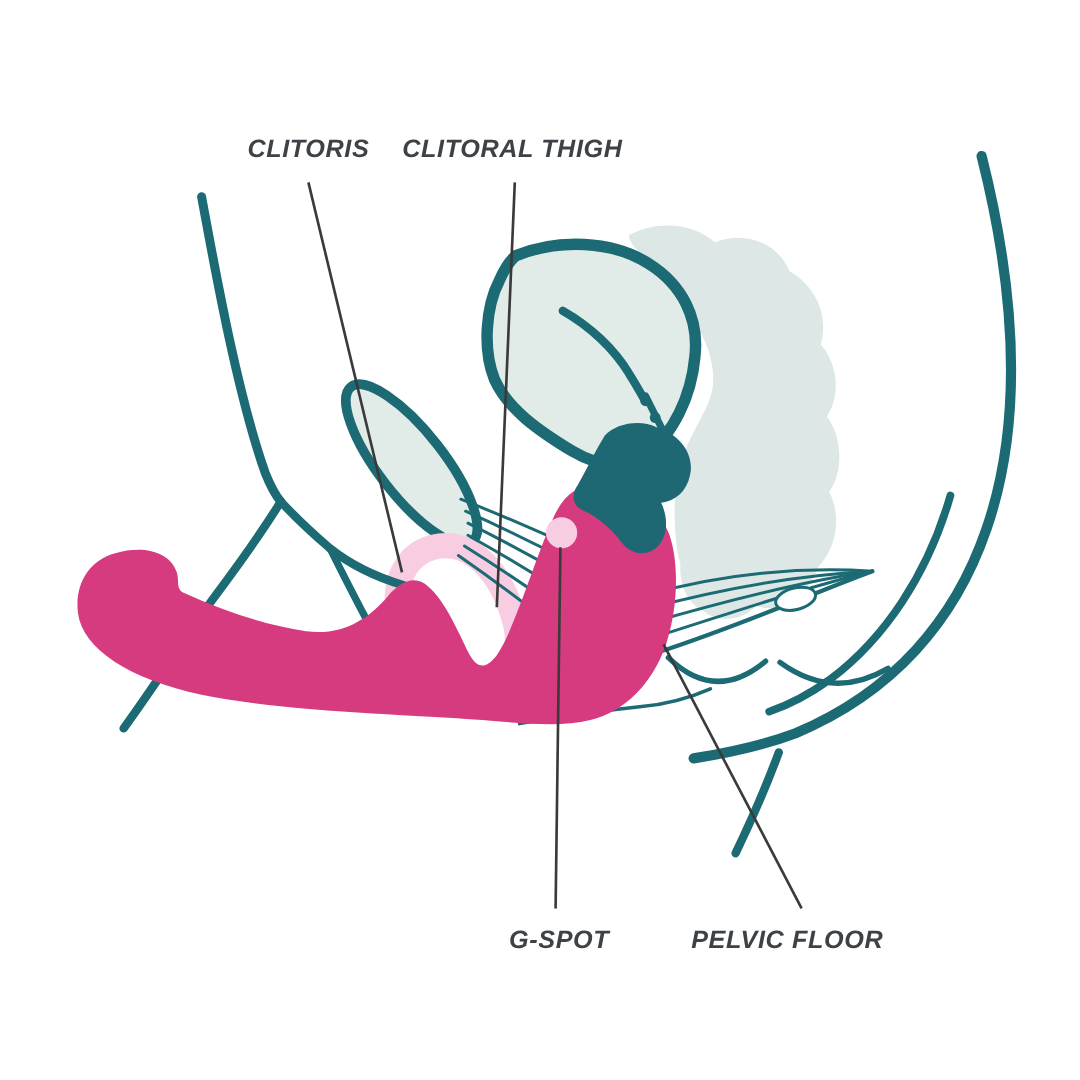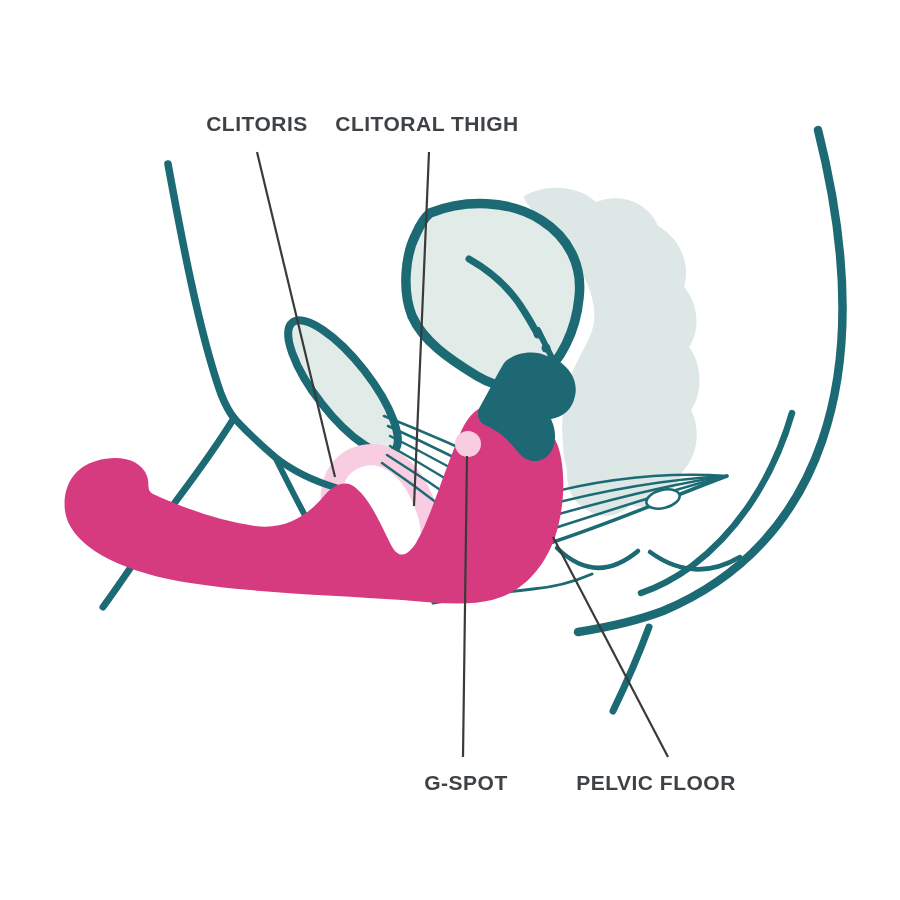--- a/index.html
+++ b/index.html
@@ -7,20 +7,21 @@
     padding: 0;
     background: #ffffff;
     font-family: "Liberation Sans", "DejaVu Sans", sans-serif;
   }
   .stage {
     position: relative;
     width: 900px;
     height: 900px;
     background: var(--bg, #ffffff);
     overflow: hidden;
+    font-style: italic;
   }
   svg { display: block; }
 
   
   .teal       { stroke: var(--teal); fill: none; stroke-linecap: round; stroke-linejoin: round; }
   .teal-fill  { fill: var(--teal-dark); stroke: none; }
   .organ      { fill: var(--pale-organ); stroke: var(--teal); stroke-linejoin: round; }
   .blob       { fill: var(--pale-blob); stroke: none; }
   .pink       { fill: var(--pink); stroke: none; }
   .pink-light-stroke { stroke: var(--pink-light); fill: none; stroke-linecap: round; }

